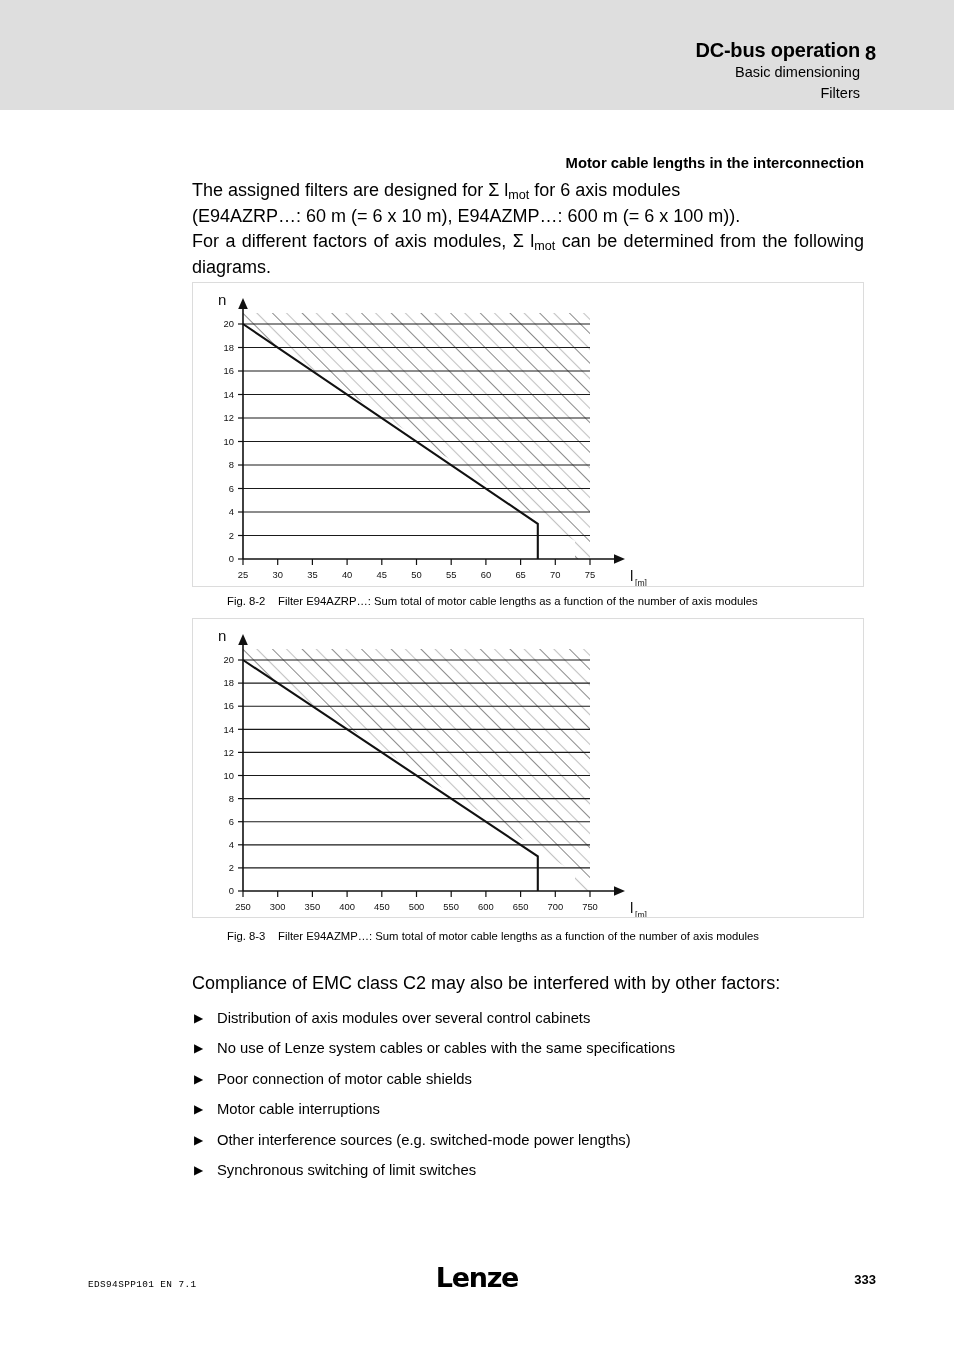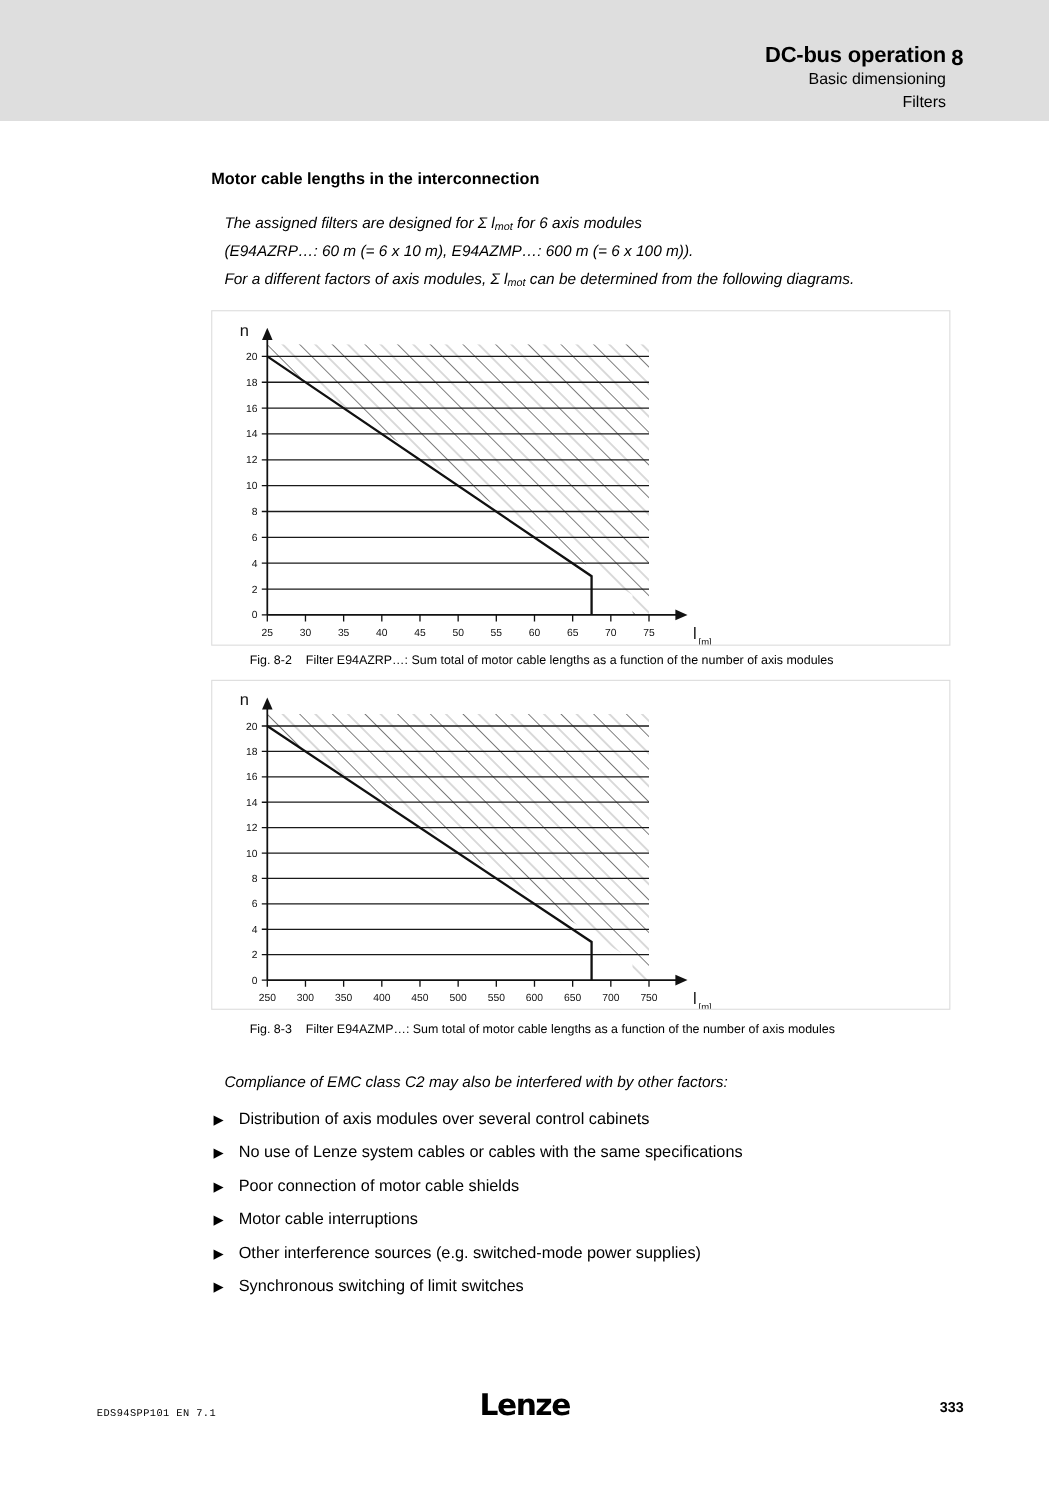--- a/index.html
+++ b/index.html
@@ -34,21 +34,21 @@
 
   
   .content{
     position:absolute;left:192px;top:0;width:672px;
   }
 
   h3.sect{
     font-size:14.8px;font-weight:bold;margin:0;line-height:20px;
   }
   p.body{
-    font-size:14px;line-height:21.5px;margin:12px;font-style:italic;
+    font-size:18px;line-height:21.5px;margin:0;
   }
   p.just{ text-align:justify; }
 
   sub{ font-size:0.70em; vertical-align:-0.22em; }
 
   
   .figbox{
     position:absolute;
     border:1px solid #dcdcdc;
     background:#ffffff;
@@ -99,21 +99,21 @@
 <div class="header-band"></div>
 <div class="header-inner">
   <div class="header-title">DC-bus operation</div>
   <div class="header-sub">Basic dimensioning</div>
   <div class="header-sub">Filters</div>
 </div>
 <div class="header-chapter">8</div>
 
 <div class="content">
 
-  <h3 class="sect" style="position:absolute;top:153px;left:0;width:672px;">Motor cable lengths in the interconnection</h3>
+  <h3 class="sect" style="position:absolute;top:153px;left:0;width:672px;text-align:right;">Motor cable lengths in the interconnection</h3>
 
   <p class="body just" style="position:absolute;top:180px;left:0;width:672px;">
     <span>The assigned filters are designed for Σ l</span><sub>mot</sub><span> for 6 axis modules</span><br>
     <span>(E94AZRP…: 60 m (= 6 x 10 m), E94AZMP…: 600 m (= 6 x 100 m)).</span>
   </p>
 
   <p class="body just" style="position:absolute;top:231px;left:0;width:672px;">
     <span>For a different factors of axis modules, Σ l</span><sub>mot</sub><span> can be determined from the following diagrams.</span>
   </p>
 
@@ -362,21 +362,21 @@
     <li>
       <span class="tri">▶</span>
       <span>Poor connection of motor cable shields</span>
     </li>
     <li>
       <span class="tri">▶</span>
       <span>Motor cable interruptions</span>
     </li>
     <li>
       <span class="tri">▶</span>
-      <span>Other interference sources (e.g. switched-mode power supplies)</span>
+      <span>Other interference sources (e.g. switched-mode power lengths)</span>
     </li>
     <li>
       <span class="tri">▶</span>
       <span>Synchronous switching of limit switches</span>
     </li>
   </ul>
 </div>
 
 <div class="footer-doc">EDS94SPP101 EN 7.1</div>
 <div class="footer-logo">Lenze</div>

